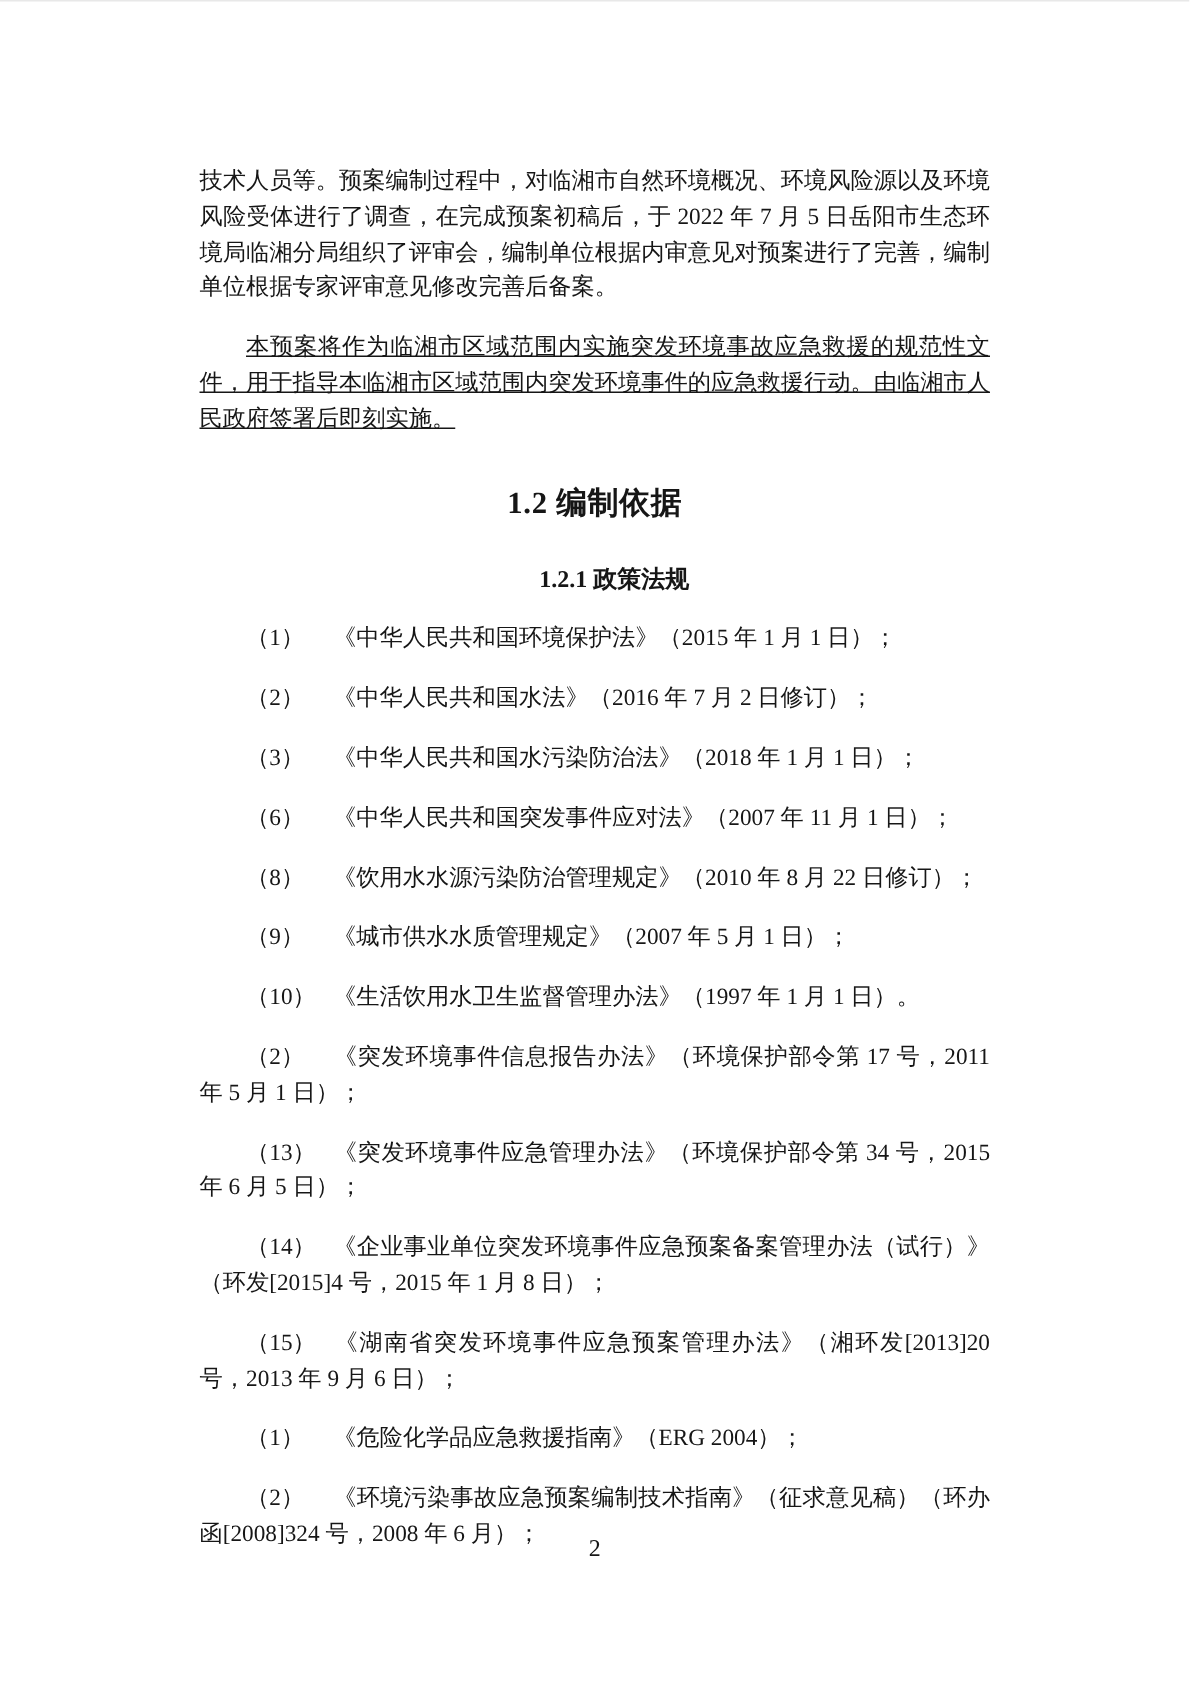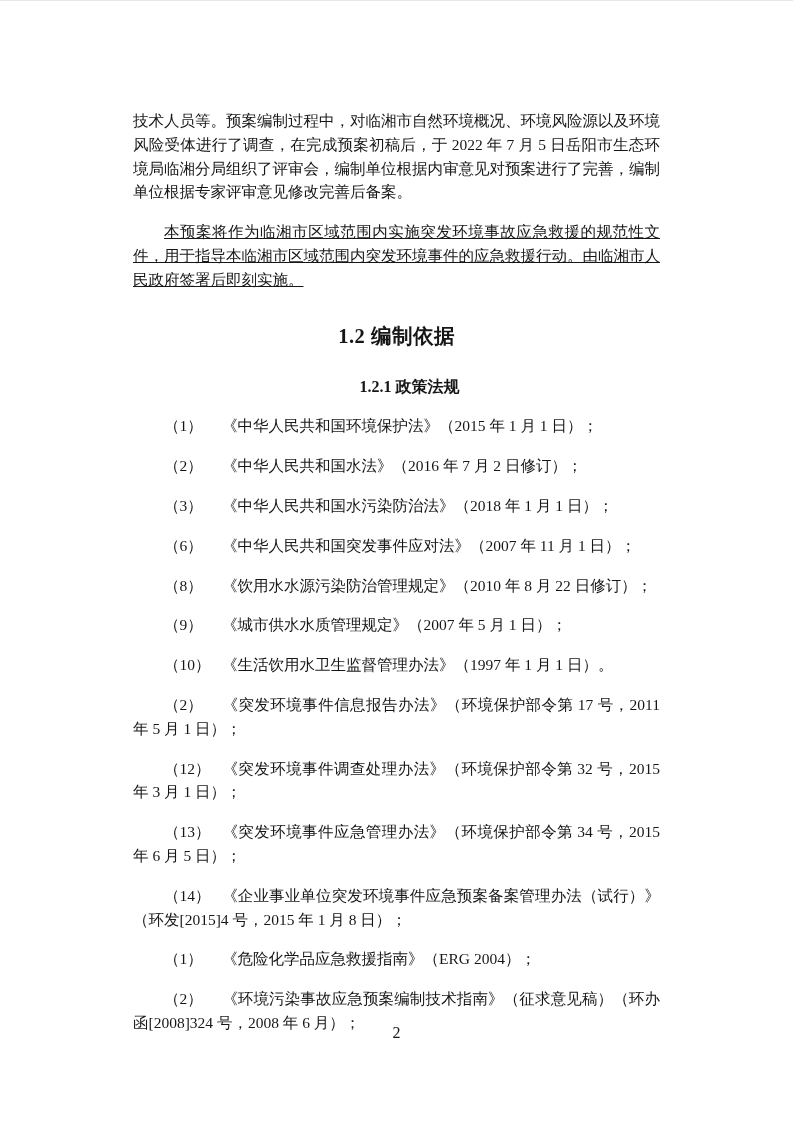--- a/index.html
+++ b/index.html
@@ -84,23 +84,23 @@
     <h3 class="h-sub">1.2.1 政策法规</h3>
 
     <p class="item"><span class="num">（1）</span><span>《中华人民共和国环境保护法》（2015 年 1 月 1 日）；</span></p>
     <p class="item"><span class="num">（2）</span><span>《中华人民共和国水法》（2016 年 7 月 2 日修订）；</span></p>
     <p class="item"><span class="num">（3）</span><span>《中华人民共和国水污染防治法》（2018 年 1 月 1 日）；</span></p>
     <p class="item"><span class="num">（6）</span><span>《中华人民共和国突发事件应对法》（2007 年 11 月 1 日）；</span></p>
     <p class="item"><span class="num">（8）</span><span>《饮用水水源污染防治管理规定》（2010 年 8 月 22 日修订）；</span></p>
     <p class="item"><span class="num">（9）</span><span>《城市供水水质管理规定》（2007 年 5 月 1 日）；</span></p>
     <p class="item"><span class="num">（10）</span><span>《生活饮用水卫生监督管理办法》（1997 年 1 月 1 日）。</span></p>
     <p class="item"><span class="num">（2）</span><span>《突发环境事件信息报告办法》（环境保护部令第 17 号，2011 年 5 月 1 日）；</span></p>
-    <p class="item"><span class="num">（12）</span><span>《突发环境事件调查处理办法》（环境保护部令第 32 号，2015 年 3 月 1 日）；</span></p>
     <p class="item"><span class="num">（13）</span><span>《突发环境事件应急管理办法》（环境保护部令第 34 号，2015 年 6 月 5 日）；</span></p>
     <p class="item"><span class="num">（14）</span><span>《企业事业单位突发环境事件应急预案备案管理办法（试行）》（环发[2015]4 号，2015 年 1 月 8 日）；</span></p>
+    <p class="item"><span class="num">（15）</span><span>《湖南省突发环境事件应急预案管理办法》（湘环发[2013]20 号，2013 年 9 月 6 日）；</span></p>
 
 
     <p class="item"><span class="num">（1）</span><span>《危险化学品应急救援指南》（ERG 2004）；</span></p>
     <p class="item"><span class="num">（2）</span><span>《环境污染事故应急预案编制技术指南》（征求意见稿）（环办函[2008]324 号，2008 年 6 月）；</span></p>
 
   </div>
 
   <div class="page-num">2</div>
 </div>
 

